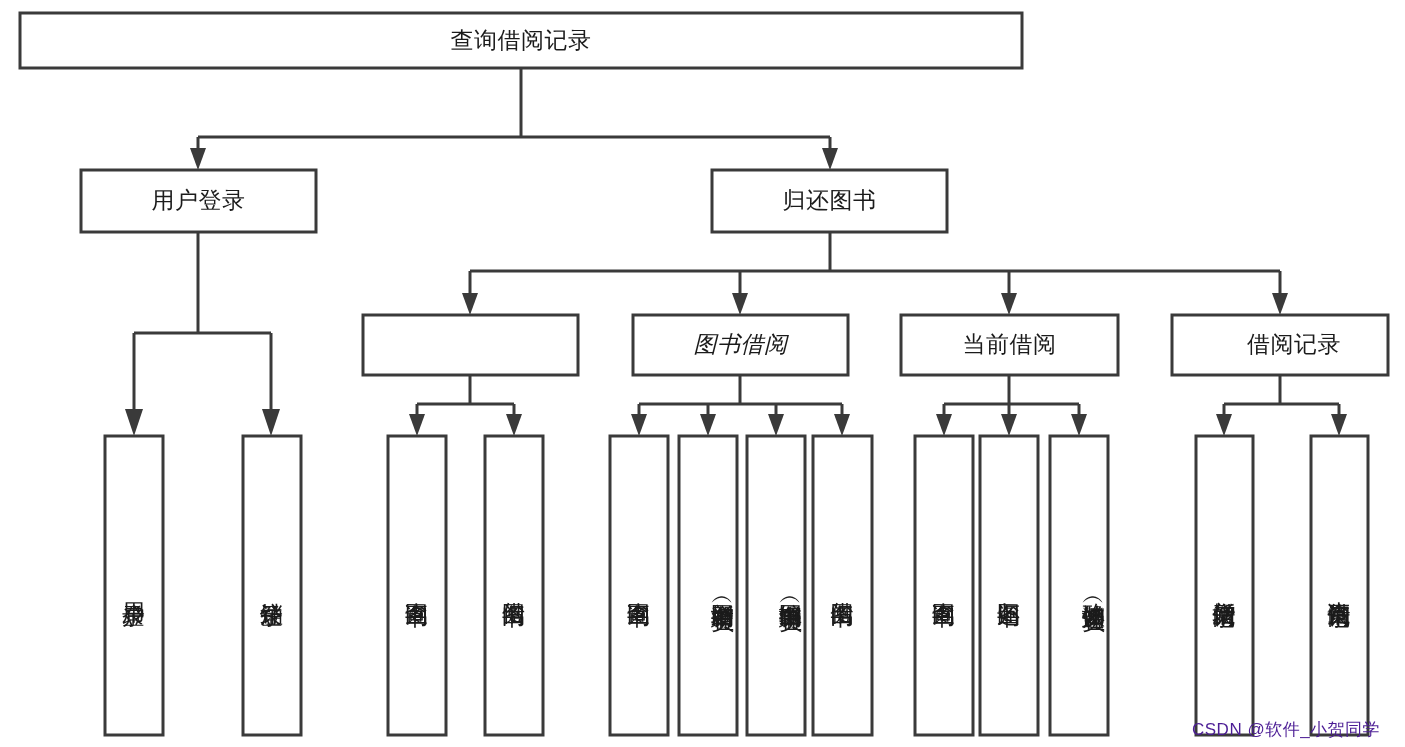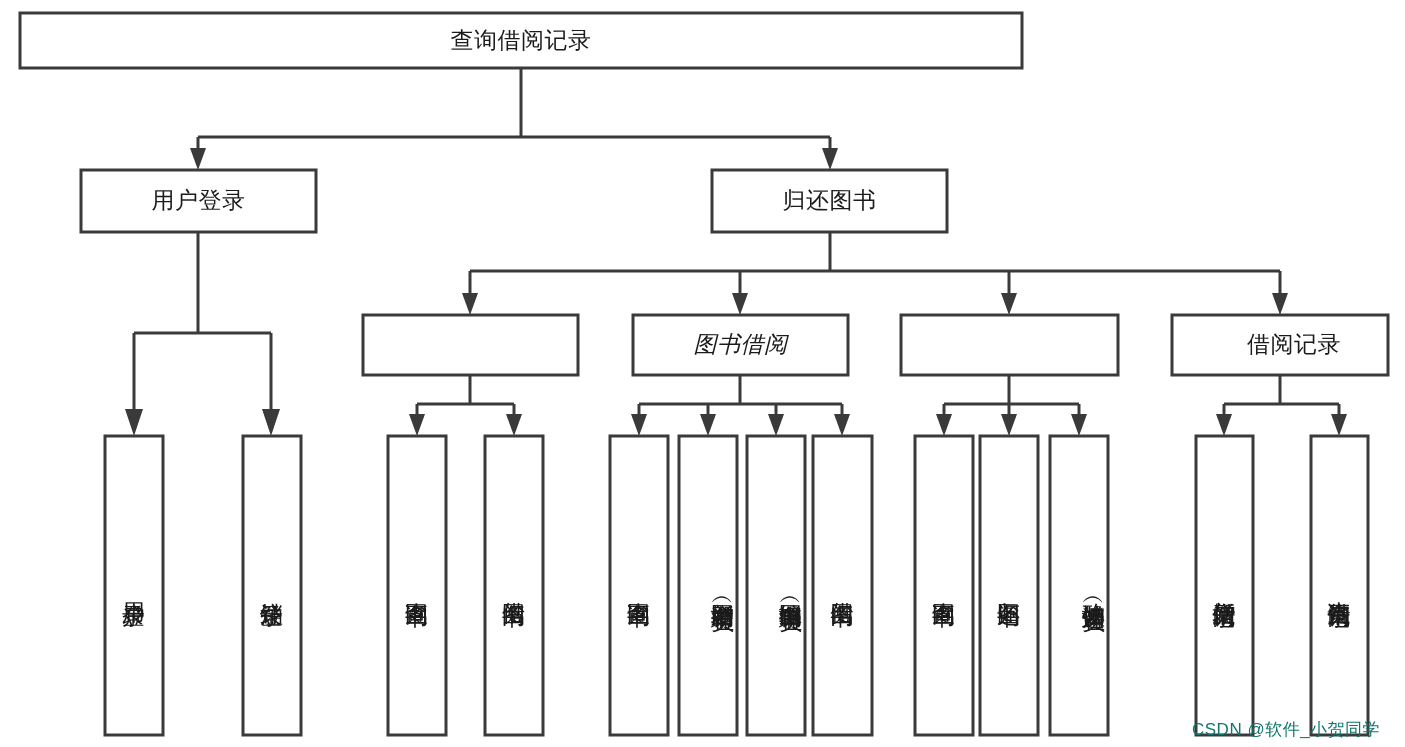--- a/index.html
+++ b/index.html
@@ -61,21 +61,21 @@
     font-size: 23px;
     line-height: 1.22;
     letter-spacing: 1px;
     writing-mode: vertical-rl;
     text-orientation: upright;
     white-space: nowrap;
     pointer-events: none;
   }
   .watermark {
     position: absolute;
-    color: #0f766e;
+    color: #4c1d95;
     font-size: 17px;
     letter-spacing: 0.5px;
     white-space: nowrap;
     pointer-events: none;
   }
 </style>
 </head>
 <body>
 
 <div id="diagram-root">
@@ -186,20 +186,21 @@
     <rect class="node-box" x="1196" y="436" width="57" height="299"></rect>
     <rect class="node-box" x="1311" y="436" width="57" height="299"></rect>
   </svg>
 
   <div class="node-label-h" style="left:20px; top:13px; width:1002px; height:55px;">查询借阅记录</div>
 
   <div class="node-label-h" style="left:81px; top:170px; width:235px; height:62px;">用户登录</div>
   <div class="node-label-h" style="left:712px; top:170px; width:235px; height:62px;">归还图书</div>
 
   <div class="node-label-h" style="left:633px; top:315px; width:215px; height:60px;font-style:italic;">图书借阅</div>
+  <div class="node-label-h" style="left:901px; top:315px; width:217px; height:60px;">当前借阅</div>
   <div class="node-label-h" style="left:1172px; top:315px; width:244px; height:60px;">借阅记录</div>
 
   <div class="node-label-v" style="left:105px; top:436px; width:58px; height:299px;">用户登录</div>
   <div class="node-label-v" style="left:243px; top:436px; width:58px; height:299px;">注销登录</div>
 
   <div class="node-label-v" style="left:388px; top:436px; width:58px; height:299px;">查询图书</div>
   <div class="node-label-v" style="left:485px; top:436px; width:58px; height:299px;">借阅图书</div>
 
   <div class="node-label-v" style="left:610px; top:436px; width:58px; height:299px;">查询图书</div>
   <div class="node-label-v" style="left:679px; top:436px; width:58px; height:299px; align-items:flex-start; padding-top:8px; box-sizing:border-box;">新增图书（管理员）</div>

